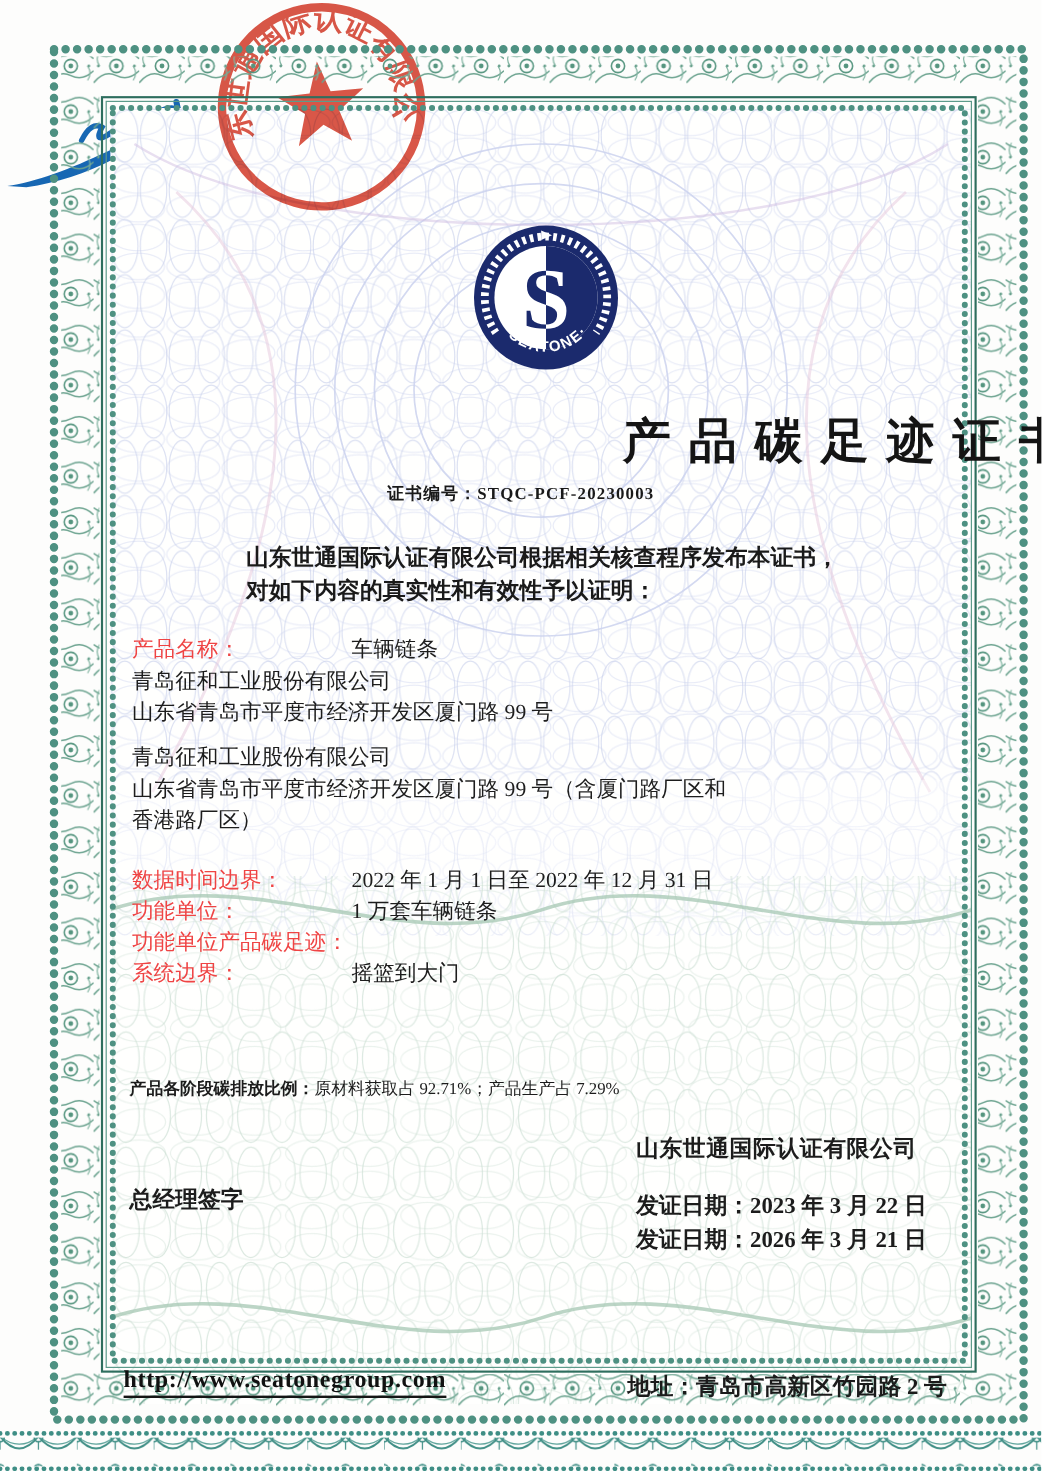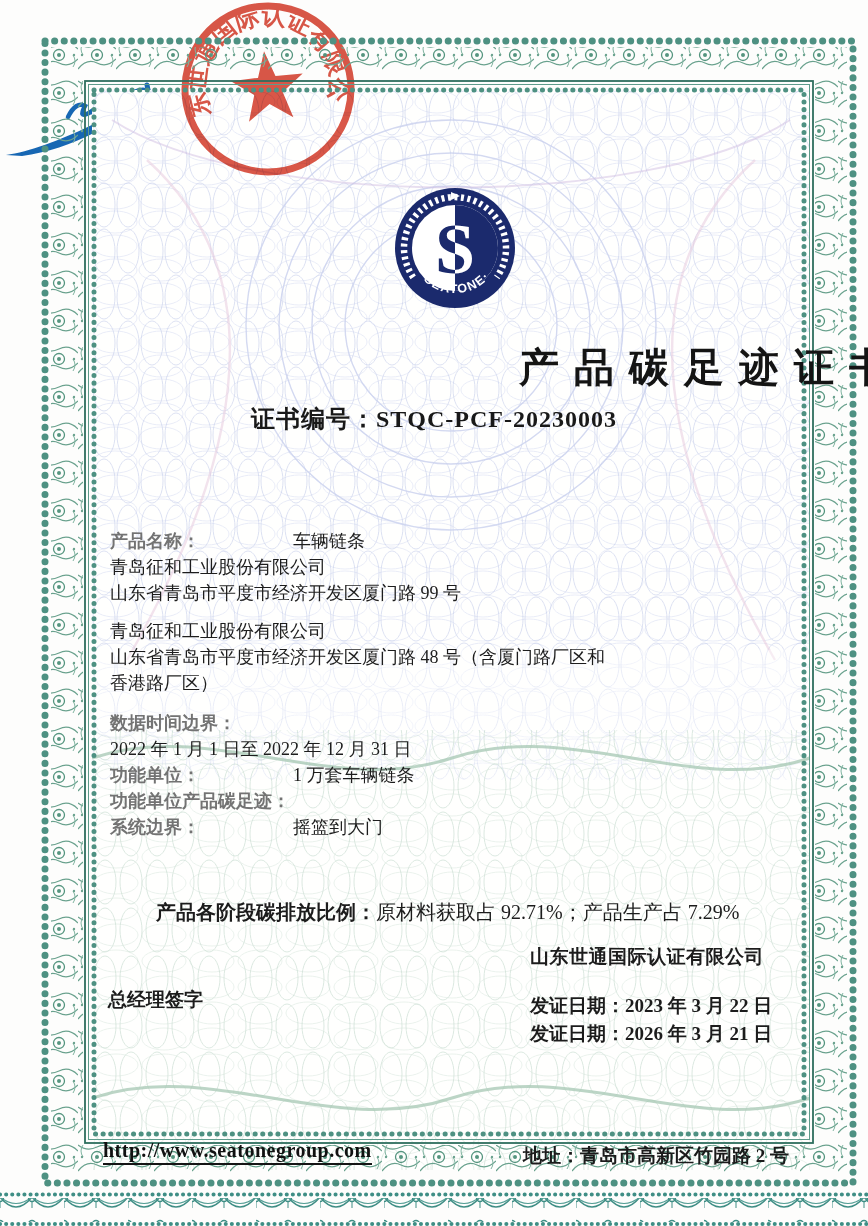--- a/index.html
+++ b/index.html
@@ -27,35 +27,35 @@
   
   .logo{left:393px;top:186px;width:124px;height:124px;}
   .title{
     left:0;top:340px;width:868px;text-align:right;
     font-size:40px;font-weight:700;letter-spacing:15px;color:#141414;
     text-indent:15px;
     margin-left:36px;
   }
   .certno{
     left:0;top:403px;width:868px;text-align:center;
-    font-size:24px;font-weight:700;color:#191919;letter-spacing:1px;
+    font-size:14px;font-weight:700;color:#191919;letter-spacing:1px;
   }
   .intro{
     left:205px;top:452px;width:545px;
     font-size:19px;line-height:27px;font-weight:700;color:#1a1a1a;
   }
   
   .rows{left:110px;top:528px;width:660px;font-size:18px;line-height:26px;}
   .row{display:flex;}
-  .row .lbl{width:183px;flex:none;font-weight:700;color:#737373;}
+  .row .lbl{width:183px;flex:none;font-weight:400;color:#ef4444;}
   .row .val{font-weight:400;color:#1d1d1d;}
   .gap-s{margin-top:12px;}
-  .gap-m{margin-top:14px;flex-direction:column;}
+  .gap-m{margin-top:24px;}
   .ratio{
-    left:108px;top:899px;width:680px;font-size:20px;margin-left:48px;
+    left:108px;top:899px;width:680px;font-size:14px;
   }
   .ratio .lbl{font-weight:700;}
   .issuer{
     left:530px;top:944px;font-size:19px;font-weight:700;letter-spacing:.5px;
   }
   .sign-label{left:108px;top:987px;font-size:19px;font-weight:700;}
   .signature{left:253px;top:980px;width:175px;height:115px;z-index:2;}
   .dates{left:530px;top:992px;font-size:19px;font-weight:700;line-height:28px;}
   .stamp{
     left:551px;top:947px;width:178px;height:178px;z-index:3;
@@ -170,39 +170,43 @@
     </text>
   </svg>
 
   
   <div class="layer title">产品碳足迹证书</div>
   <div class="layer certno">
     <span>证书编号：</span><span>STQC-PCF-20230003</span>
   </div>
 
   
+  <div class="layer intro">
+    <div>山东世通国际认证有限公司根据相关核查程序发布本证书，</div>
+    <div>对如下内容的真实性和有效性予以证明：</div>
+  </div>
 
   
   <div class="layer rows">
     <div class="row">
       <span class="lbl">产品名称：</span>
       <div class="val">
           <div>车辆链条</div>
         </div>
     </div>
     <div class="row">
       <div class="val">
         <div>青岛征和工业股份有限公司</div>
         <div>山东省青岛市平度市经济开发区厦门路 99 号</div>
       </div>
     </div>
     <div class="row gap-s">
       <div class="val">
         <div>青岛征和工业股份有限公司</div>
-        <div>山东省青岛市平度市经济开发区厦门路 48 号（含厦门路厂区和</div>
+        <div>山东省青岛市平度市经济开发区厦门路 99 号（含厦门路厂区和</div>
         <div>香港路厂区）</div>
       </div>
     </div>
     <div class="row gap-m">
       <span class="lbl">数据时间边界：</span>
       <div class="val">
           <div>2022 年 1 月 1 日至 2022 年 12 月 31 日</div>
         </div>
     </div>
     <div class="row">

